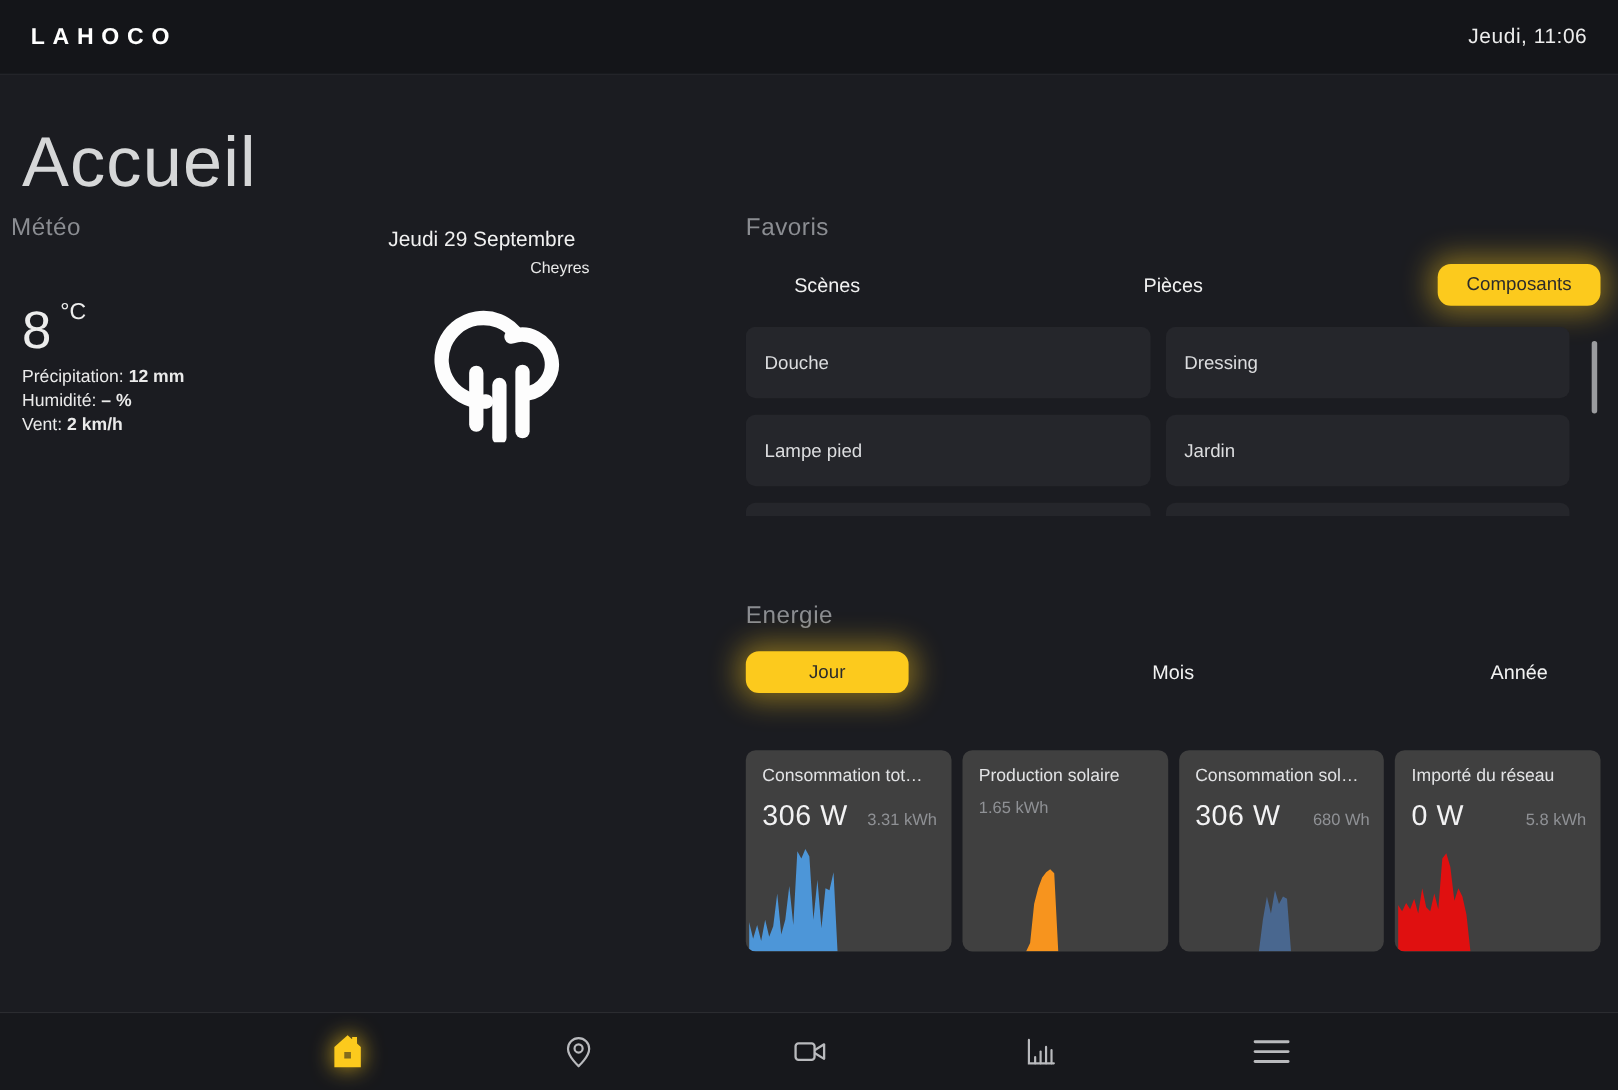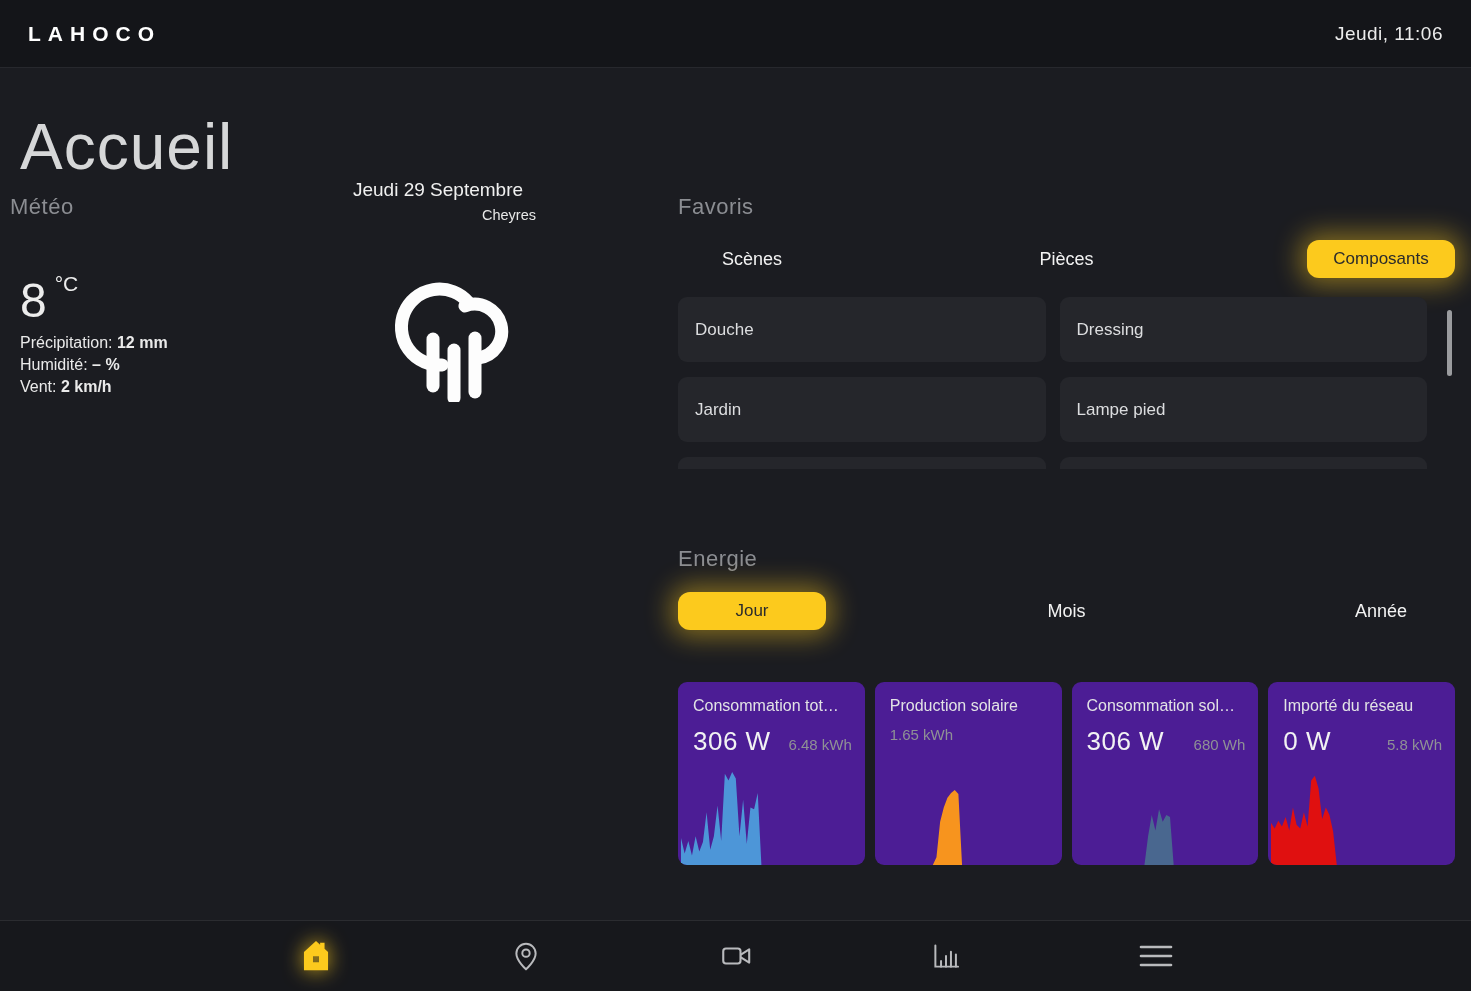--- a/index.html
+++ b/index.html
@@ -28,21 +28,21 @@
   .section-title { font-size:22px; color:#8b8d92; letter-spacing:.5px; }
 
   
   .weather-title { position:absolute; left:10px; top:194px; }
   .temp-row { position:absolute; left:20px; top:272px; }
   .temp-val { font-size:48px; color:#ececec; font-weight:400; }
   .temp-unit { font-size:21px; color:#ececec; vertical-align:26px; margin-left:8px; }
   .weather-details { position:absolute; left:20px; top:332px; font-size:16px; line-height:22px; color:#eaeaea; }
   .weather-details b { font-weight:bold; }
 
-  .date-block { position:absolute; left:340px; top:179px; width:196px; }
+  .date-block { position:absolute; left:340px; top:208px; width:196px; }
   .date-line { font-size:19px; color:#f0f0f0; text-align:center; white-space:nowrap; }
   .loc-line { font-size:14.5px; color:#e8e8e8; text-align:right; margin-top:6px; }
   .weather-icon-wrap { position:absolute; left:381px; top:268px; width:134px; height:134px; }
 
   
   .fav-title { position:absolute; left:678px; top:194px; }
   .tabs-row { position:absolute; left:678px; width:777px; display:flex; justify-content:space-between; align-items:flex-end; }
   .tabs-fav { top:240px; }
   .tabs-energy { top:592px; }
   .tab {
@@ -69,21 +69,21 @@
     background:#9b9c9f; border-radius:3px;
   }
 
   
   .energy-title { position:absolute; left:678px; top:546px; }
   .energy-cards {
     position:absolute; left:678px; top:682px; width:777px; height:183px;
     display:grid; grid-template-columns:repeat(4,1fr); column-gap:10px;
   }
   .energy-card {
-    position:relative; background:#4c1d95; border-radius:9px; overflow:hidden;
+    position:relative; background:#404040; border-radius:9px; overflow:hidden;
     padding:15px 13px 0 15px; cursor:pointer;
   }
   .energy-card-title {
     font-size:16px; color:#e2e3e5; white-space:nowrap; overflow:hidden;
   }
   .energy-card-values {
     display:flex; justify-content:space-between; align-items:baseline; margin-top:11px;
   }
   .energy-power { font-size:26px; font-weight:500; color:#f2f2f3; letter-spacing:.5px; }
   .energy-total { font-size:15px; color:#8f9195; }
@@ -146,41 +146,41 @@
 
 <div class="tabs-row tabs-fav">
   <div class="tab">Scènes</div>
   <div class="tab">Pièces</div>
   <div class="tab selected">Composants</div>
 </div>
 
 <div class="fav-grid">
   <div class="fav-card">Douche</div>
   <div class="fav-card">Dressing</div>
+  <div class="fav-card">Lampe pied</div>
   <div class="fav-card">Jardin</div>
-  <div class="fav-card">Lampe pied</div>
   <div class="fav-card"></div>
   <div class="fav-card"></div>
 </div>
 <div class="fav-scrollbar"></div>
 
 <div class="section-title energy-title">Energie</div>
 
 <div class="tabs-row tabs-energy">
   <div class="tab selected">Jour</div>
   <div class="tab">Mois</div>
   <div class="tab">Année</div>
 </div>
 
 <div class="energy-cards">
   <div class="energy-card">
     <div class="energy-card-title">Consommation tot…</div>
     <div class="energy-card-values">
       <span class="energy-power">306 W</span>
-      <span class="energy-total">6.48 kWh</span>
+      <span class="energy-total">3.31 kWh</span>
     </div>
     <div class="sparkline">
         <svg viewBox="0 0 100 100" preserveAspectRatio="none" style="width:100%;height:100%;display:block">
           <polygon points="0,100 0.00,72.00 2.13,88.00 4.26,75.00 6.38,90.00 8.51,70.00 10.64,86.00 12.77,76.00 14.89,45.00 17.02,84.00 19.15,70.00 21.28,38.00 23.40,75.00 25.53,5.00 27.66,12.00 29.79,3.00 31.91,10.00 34.04,70.00 36.17,32.00 38.30,78.00 40.43,40.00 42.55,42.00 44.68,25.00 46.81,100.00 48.94,100.00 51.06,100.00 53.19,100.00 55.32,100.00 57.45,100.00 59.57,100.00 61.70,100.00 63.83,100.00 65.96,100.00 68.09,100.00 70.21,100.00 72.34,100.00 74.47,100.00 76.60,100.00 78.72,100.00 80.85,100.00 82.98,100.00 85.11,100.00 87.23,100.00 89.36,100.00 91.49,100.00 93.62,100.00 95.74,100.00 97.87,100.00 100.00,100.00 100,100" fill="#4d96d8"></polygon>
         </svg>
       </div>
   </div>
   <div class="energy-card">
     <div class="energy-card-title">Production solaire</div>
     <div class="energy-card-values">

